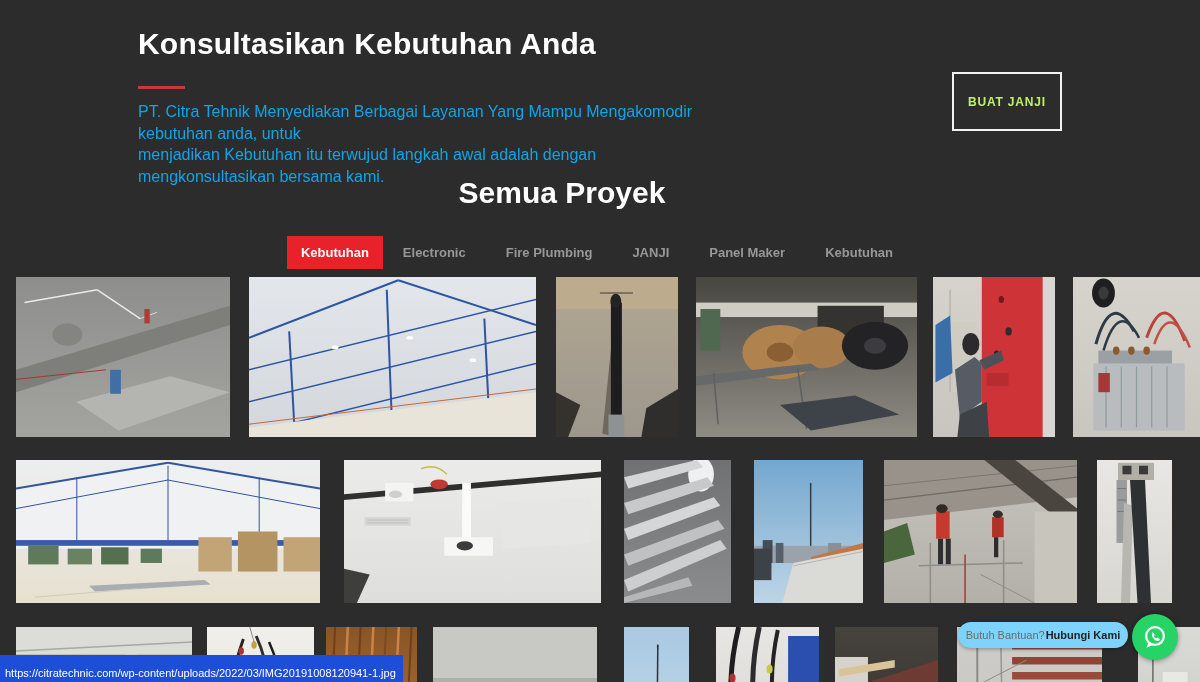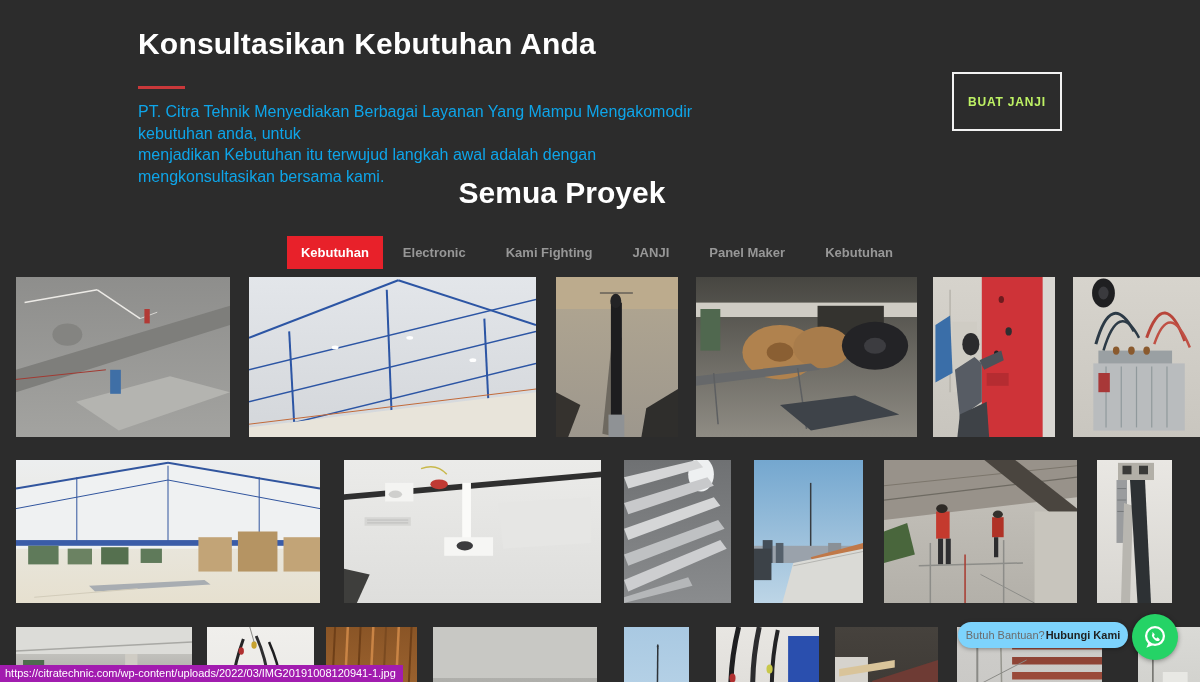--- a/index.html
+++ b/index.html
@@ -36,41 +36,41 @@
   .chat-pill{position:absolute;left:958px;top:622px;width:170px;height:26px;background:#7dd3fc;
              border-radius:13px;box-shadow:0 1px 4px rgba(0,0,0,.35);display:flex;
              align-items:center;justify-content:center;pointer-events:auto;cursor:pointer;
              font-size:11px;color:#6b6b6b;white-space:nowrap;}
   .chat-bold{font-weight:700;color:#1f1f1f;margin-left:1px;}
   .wa-btn{position:absolute;left:1132px;top:614px;width:46px;height:46px;border-radius:50%;
           display:flex;align-items:center;justify-content:center;pointer-events:auto;
           cursor:pointer;box-shadow:0 1px 5px rgba(0,0,0,.4);}
 
   
-  .status-bar{position:absolute;left:0;bottom:0;height:16px;background:#a21caf;color:#ffffff;
-              font-size:11px;line-height:16px;padding:0 7px 1px 5px;z-index:60;white-space:nowrap;}
+  .status-bar{position:absolute;left:0;bottom:0;height:16px;background:#1d4ed8;color:#ffffff;
+              font-size:11px;line-height:16px;padding:10px 7px 1px 5px;z-index:60;white-space:nowrap;}
 </style>
 </head>
 <body>
 
 <div class="page">
 
   <section>
     <h1 class="hero-title">Konsultasikan Kebutuhan Anda</h1>
     <div class="red-line"></div>
     <p class="hero-desc"><span>PT. Citra Tehnik Menyediakan Berbagai Layanan Yang Mampu Mengakomodir kebutuhan anda, untuk</span><br><span>menjadikan Kebutuhan itu terwujud langkah awal adalah dengan mengkonsultasikan bersama kami.</span></p>
     <button class="cta">BUAT JANJI</button>
   </section>
 
   <h2 class="projects-title">Semua Proyek</h2>
 
   <nav class="filters" id="filters">
       <span class="tab active">Kebutuhan</span>
       <span class="tab">Electronic</span>
-      <span class="tab">Kami Fighting</span>
+      <span class="tab">Fire Plumbing</span>
       <span class="tab">JANJI</span>
       <span class="tab">Panel Maker</span>
       <span class="tab">Kebutuhan</span>
     </nav>
 
   <div id="gallery">
       <div class="tile" style="left: 16px; top: 277px; width: 214px; height: 160px; background: linear-gradient(rgb(142, 142, 140), rgb(163, 163, 160));">
         <svg viewBox="0 0 100 100" preserveAspectRatio="none">
           <polygon points="0,58 100,18 100,30 0,72" fill="#7e7e7b"></polygon>
           <circle cx="24" cy="36" r="7" fill="#848481"></circle>

